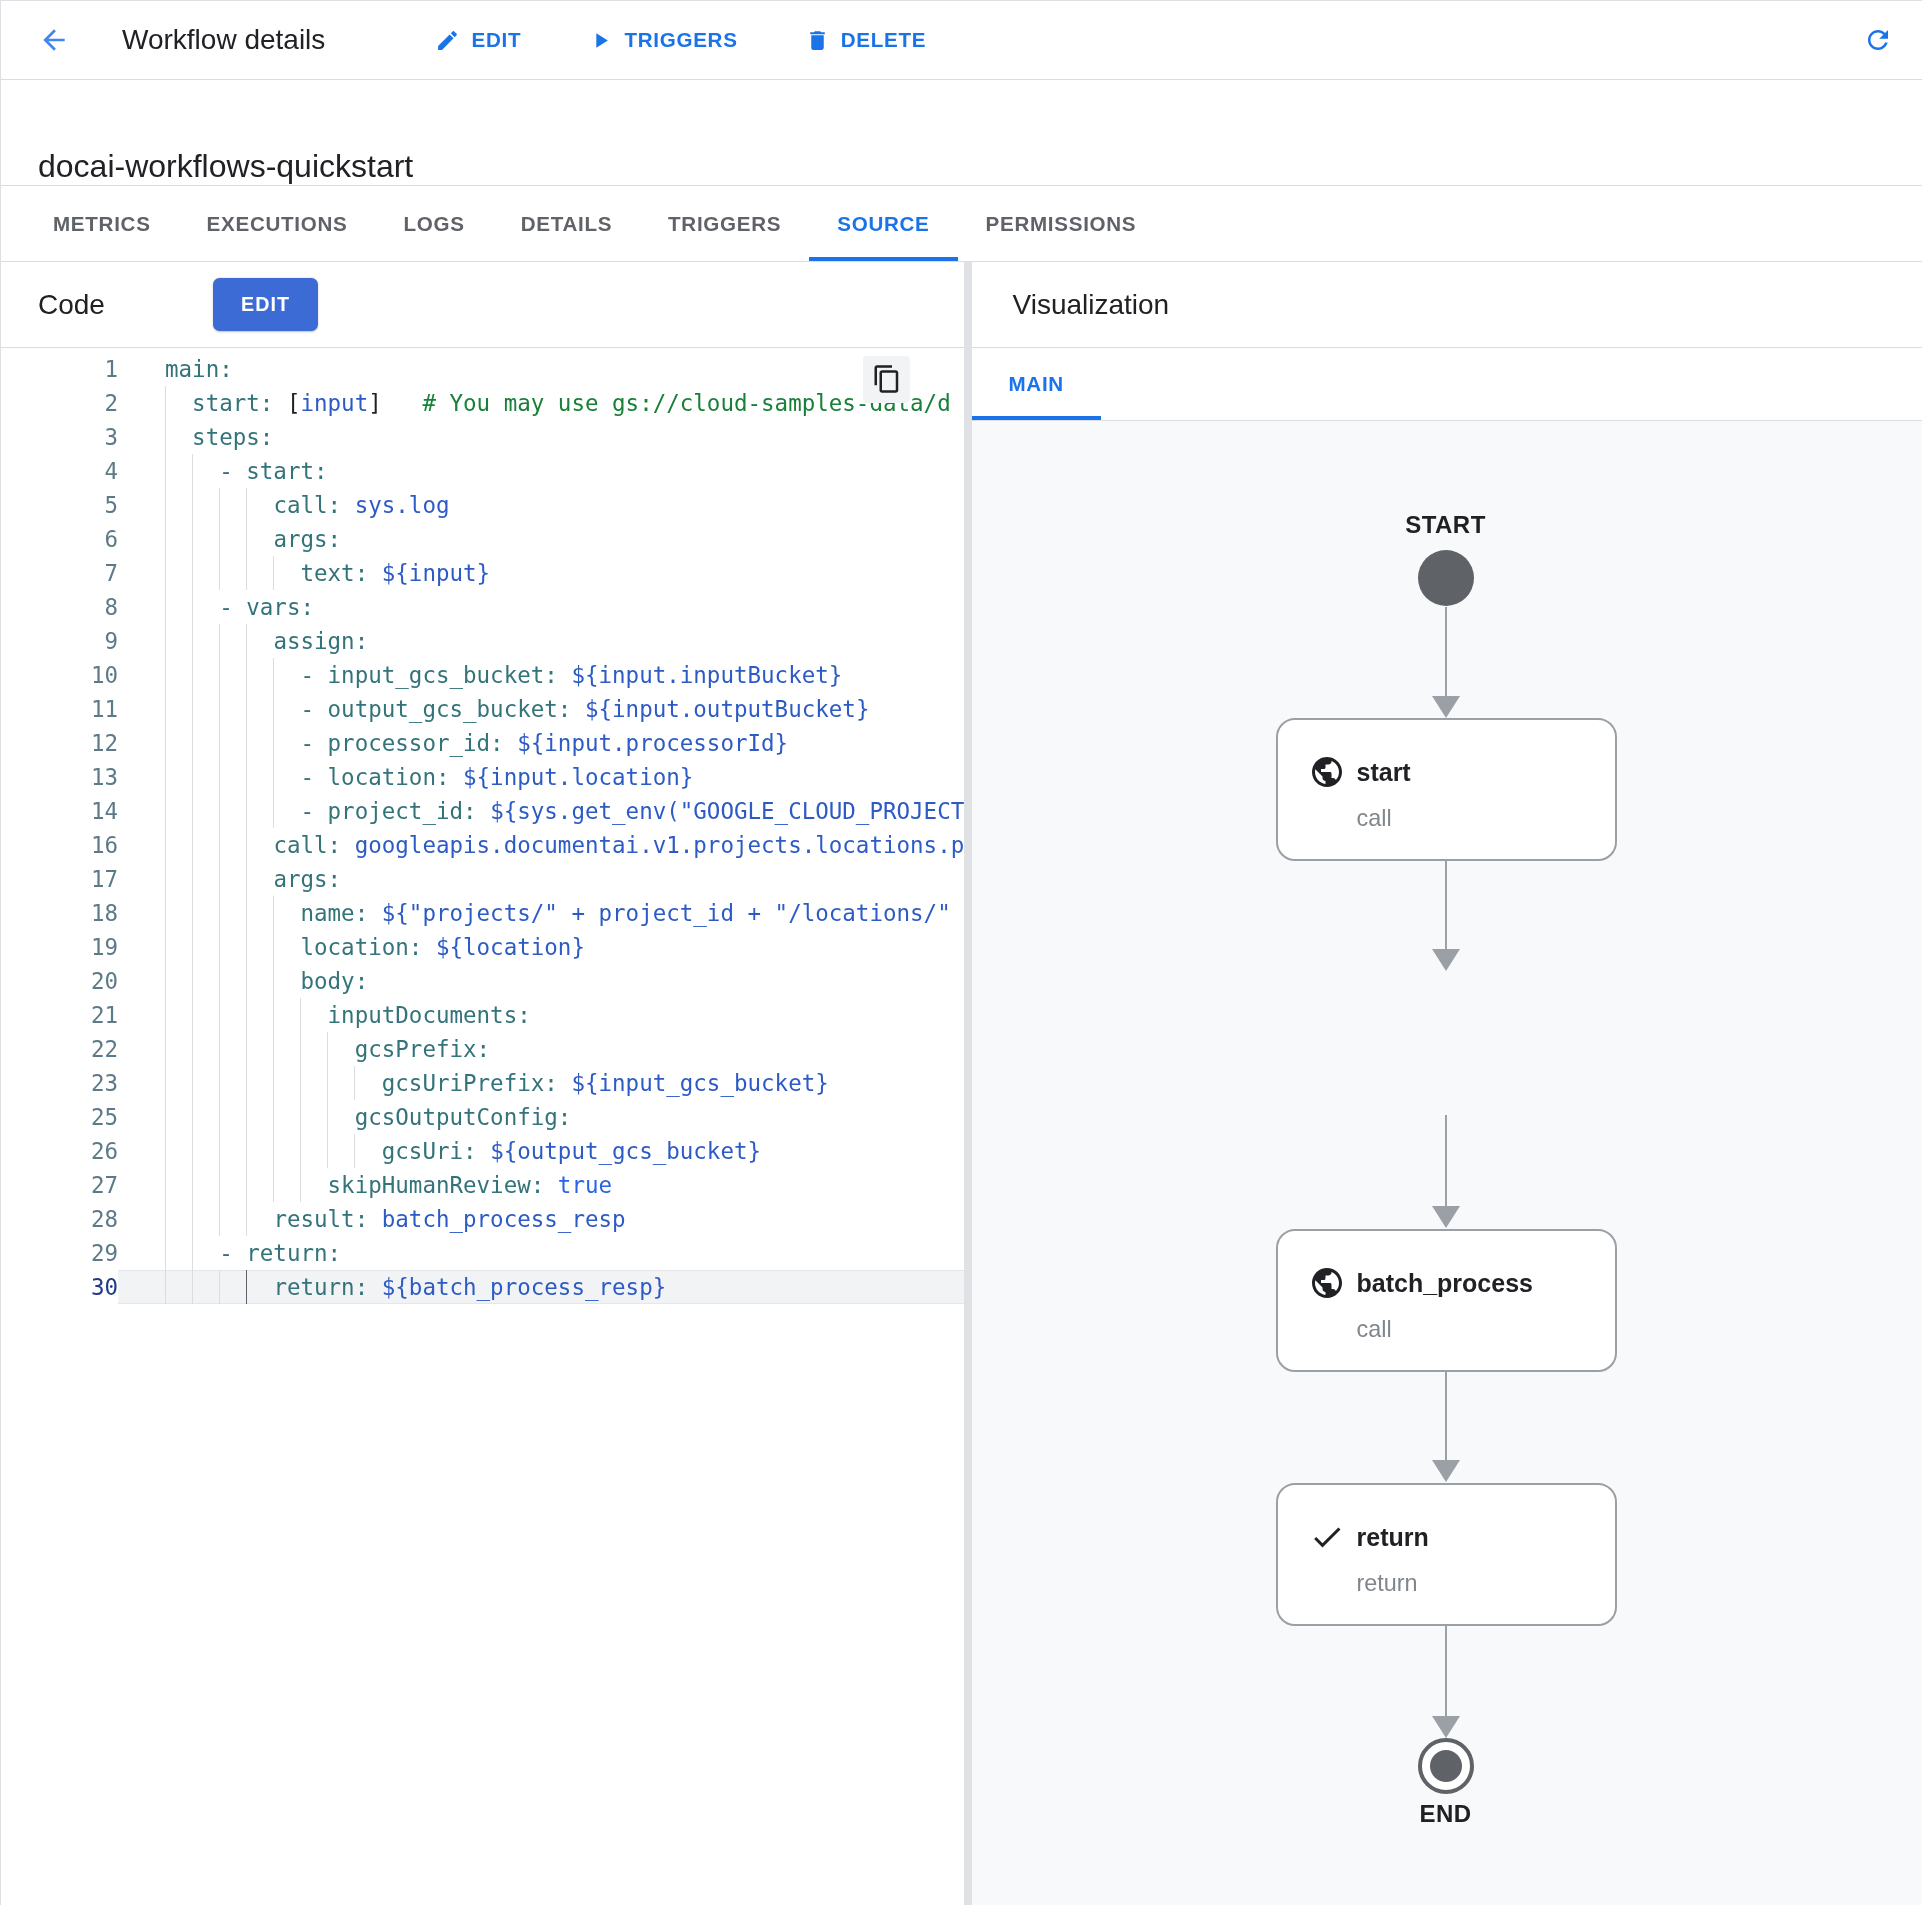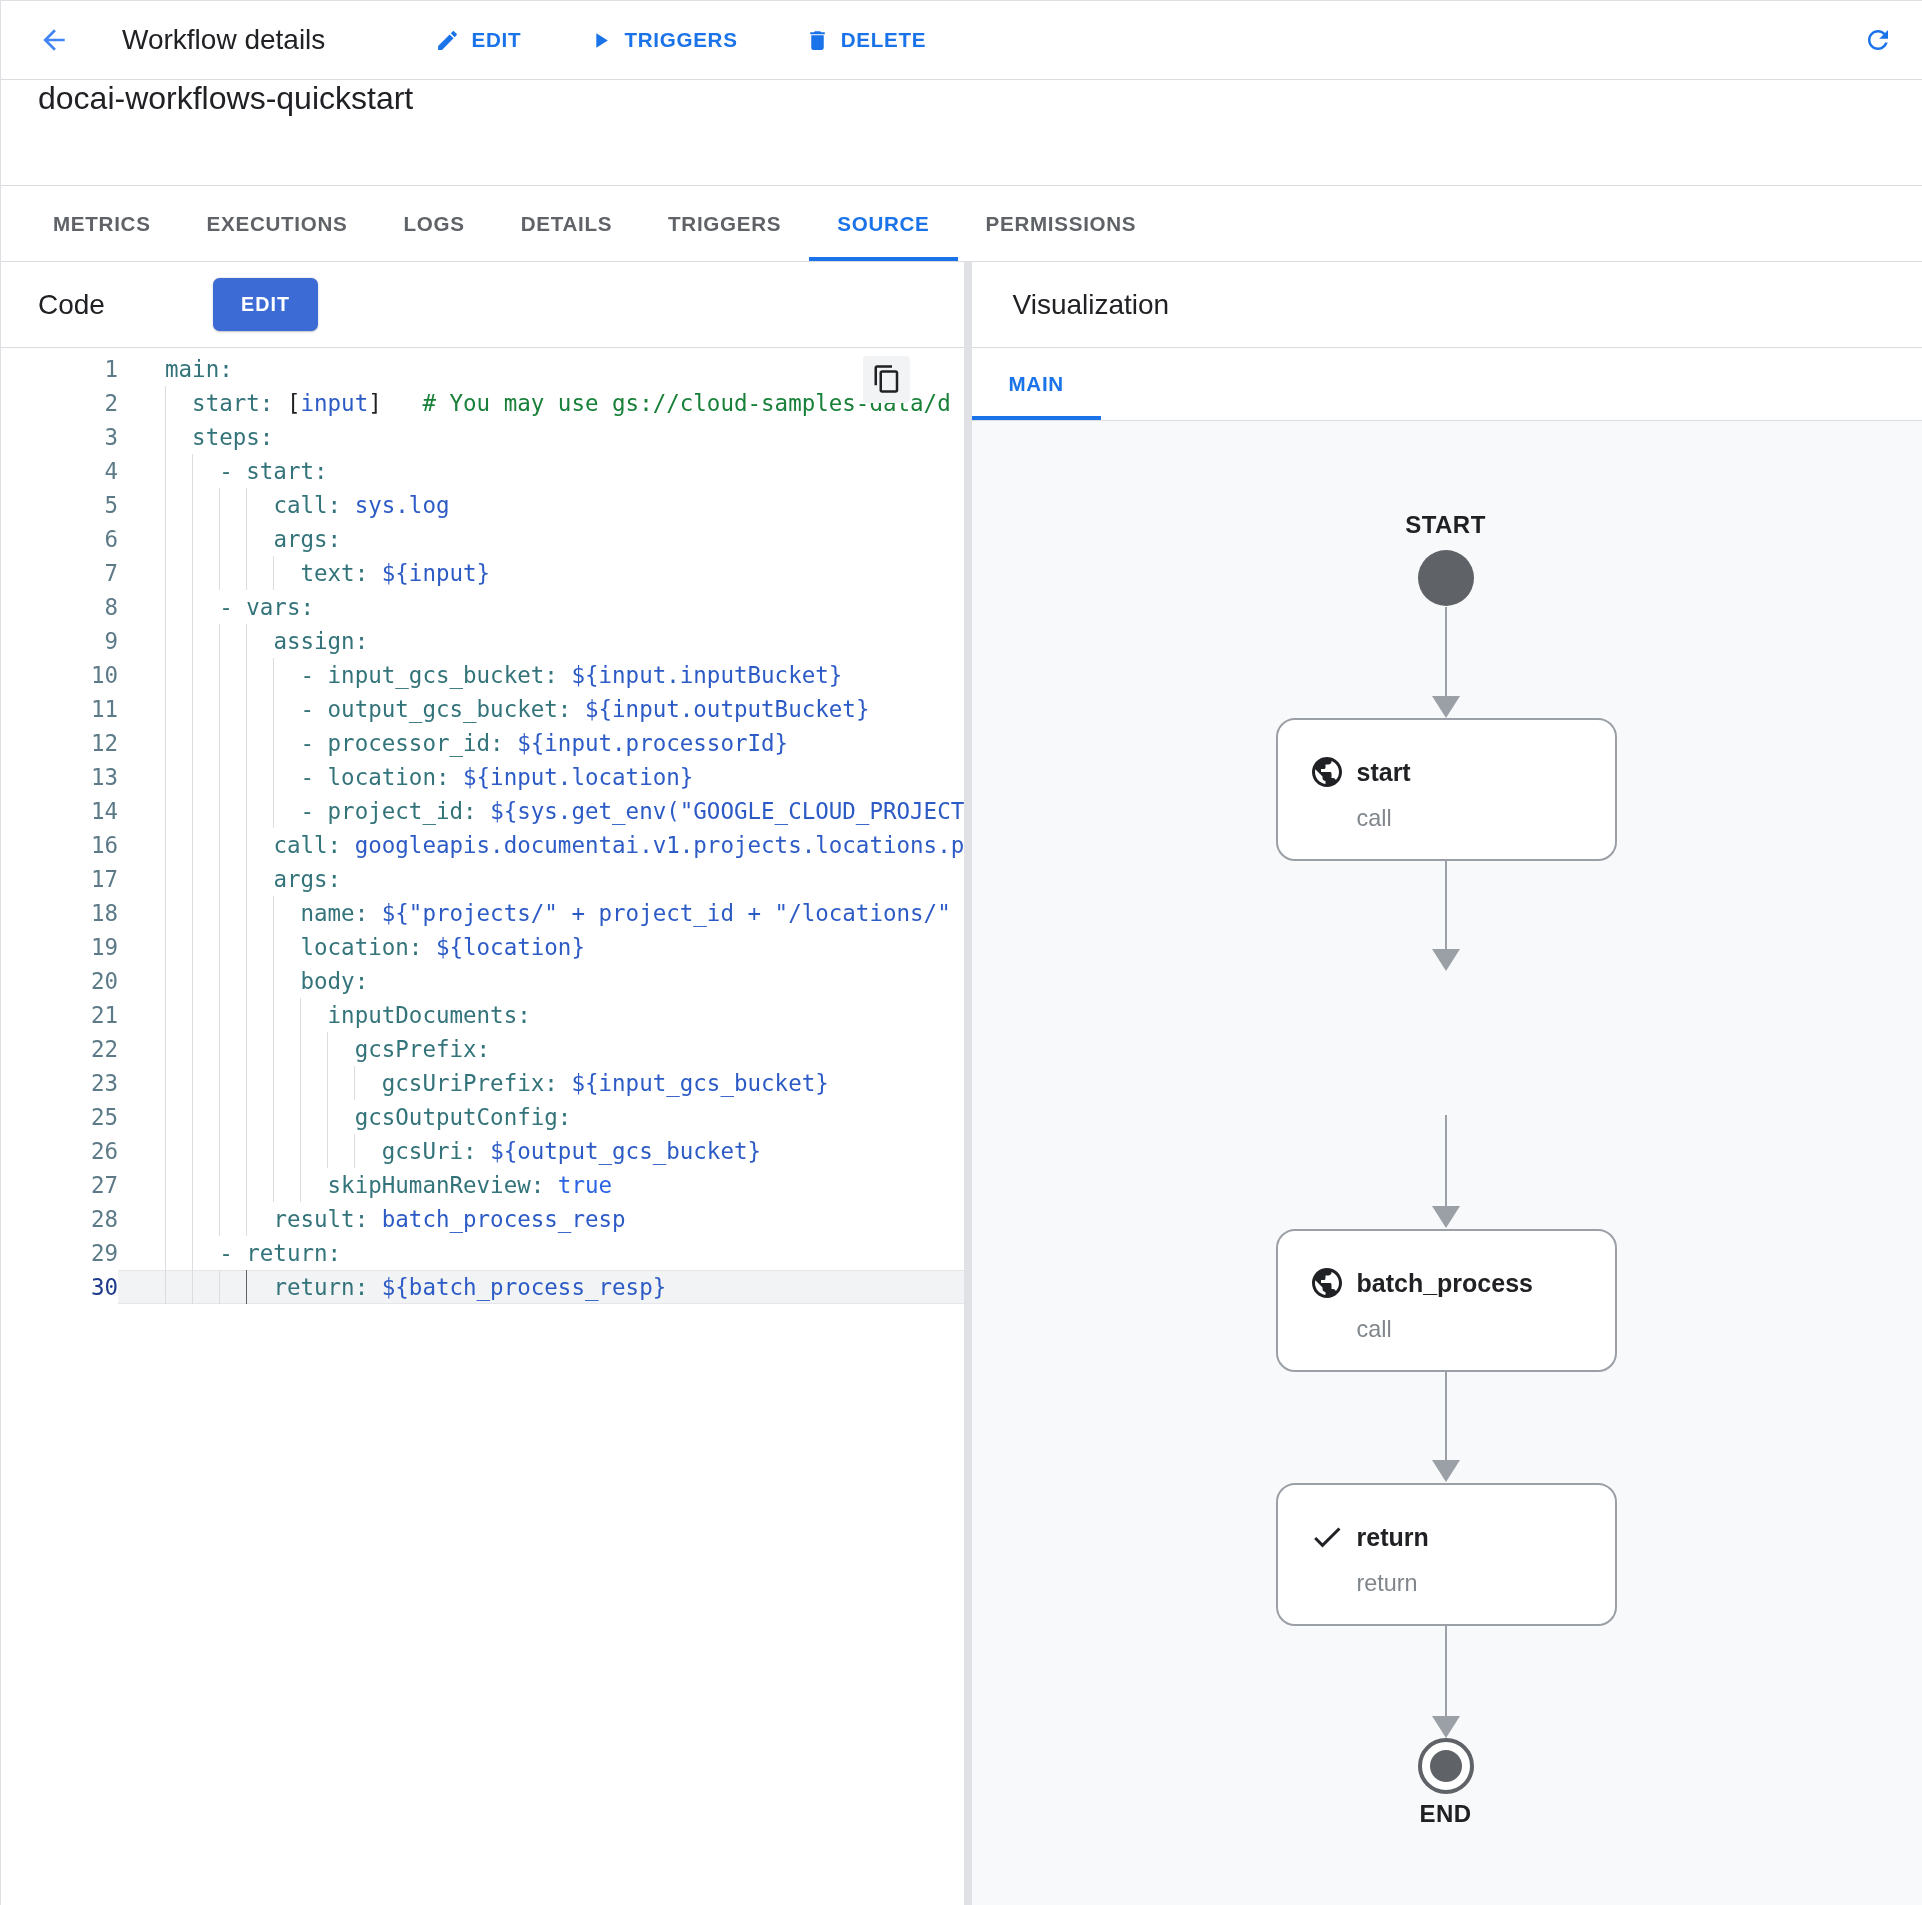--- a/index.html
+++ b/index.html
@@ -20,21 +20,21 @@
     padding:0 30px 0 37px;border-bottom:0.9px solid var(--border);background:#fff;}
   .back-btn{width:32px;height:32px;color:#4285f4;cursor:pointer;flex:0 0 auto;}
   .toolbar-title{font-size:28px;color:#202124;margin-left:52px;margin-right:110px;white-space:nowrap;}
   .toolbar-actions{display:flex;align-items:center;gap:67px;}
   .tb-action{display:flex;align-items:center;gap:11.2px;color:var(--accent);
     font-size:20.6px;font-weight:700;letter-spacing:0.7px;cursor:pointer;white-space:nowrap;}
   .tb-action svg{width:25px;height:25px;}
   .refresh-btn{margin-left:auto;width:30px;height:30px;color:var(--accent);cursor:pointer;}
 
   
-  .name-row{height:106px;flex:0 0 106px;display:flex;align-items:flex-start;
+  .name-row{height:106px;flex:0 0 106px;display:flex;align-items:flex-end;
     padding-left:37px;border-bottom:0.9px solid var(--border);}
   .wf-name{font-size:32px;color:#202124;}
 
   
   .tabs-row{height:76px;flex:0 0 76px;display:flex;align-items:stretch;
     padding-left:24px;border-bottom:0.9px solid var(--border);}
   .tab{display:flex;align-items:center;padding:0 28px;font-size:20.6px;font-weight:700;
     letter-spacing:0.7px;color:#5f6368;position:relative;cursor:pointer;white-space:nowrap;}
   .tab.active{color:var(--accent);}
   .tab.active::after{content:"";position:absolute;left:0;right:0;bottom:0;height:3.7px;

